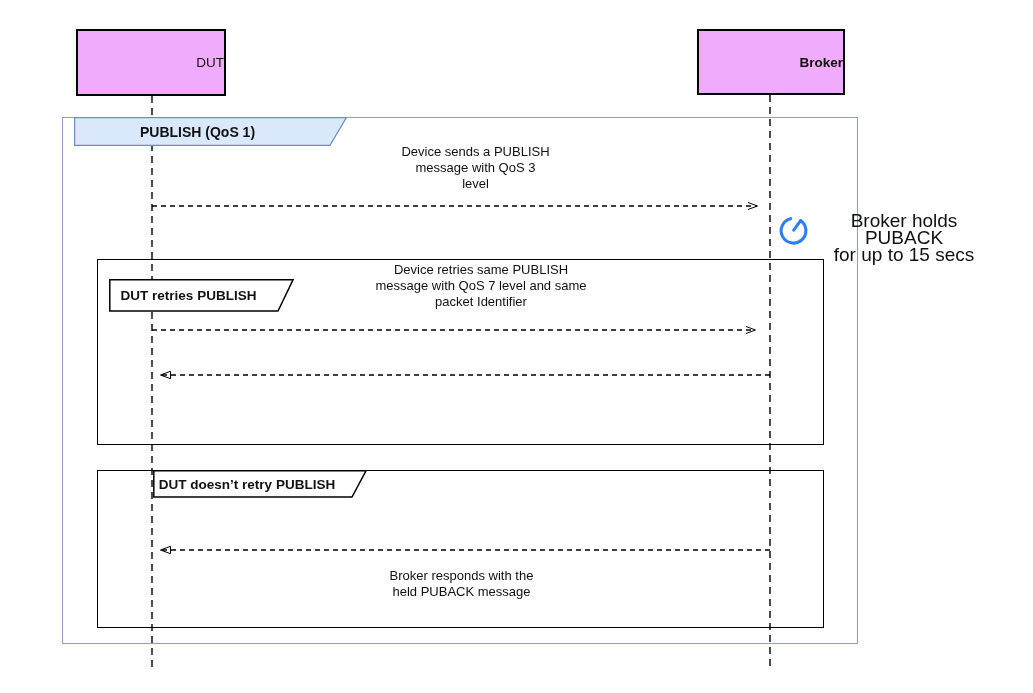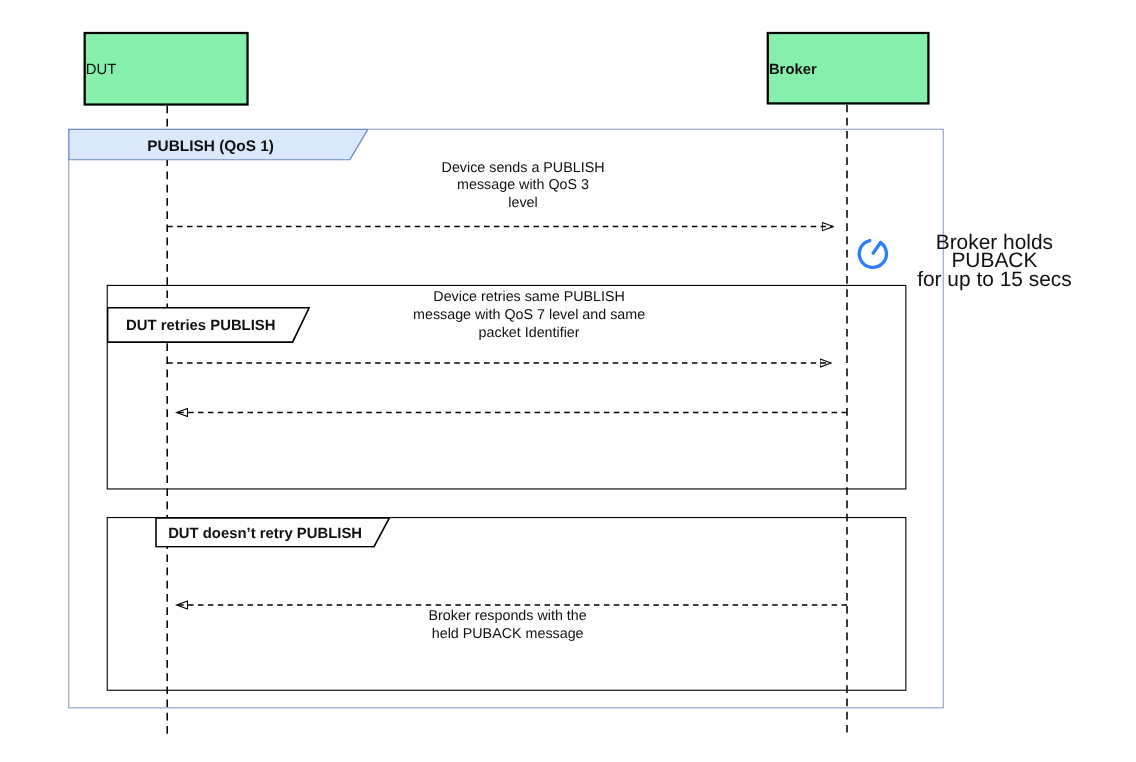--- a/index.html
+++ b/index.html
@@ -9,25 +9,25 @@
     height: 693px;
     background: #ffffff;
     font-family: "Liberation Sans", "DejaVu Sans", sans-serif;
     color: #111111;
     overflow: hidden;
   }
 
   
   .actor-box {
     position: absolute;
-    background: #86efac;
+    background: #f0abfc;
     border: 2px solid #000000;
     display: flex;
     align-items: center;
-    justify-content: flex-start;
+    justify-content: flex-end;
     font-size: 13.5px;
     box-sizing: border-box;
     z-index: 6;
   }
 
   
   .outer-frame {
     position: absolute;
     left: 62px; top: 117px;
     width: 796px; height: 527px;
@@ -40,21 +40,21 @@
   
   .inner-frame {
     position: absolute;
     border: 1.6px solid var(--inner-frame-border, #000000);
     box-sizing: border-box;
     background: transparent;
     z-index: 3;
   }
 
   
-  .pentagon { position: absolute; z-index: 5; }
+  .pentagon { position: absolute; z-index: 5; padding-left: 12px; }
   .pentagon svg { display: block; }
   .pentagon .ptxt {
     position: absolute;
     left: 0; top: 0; right: 14px; bottom: 0;
     display: flex; align-items: center; justify-content: center;
     font-weight: bold;
     font-size: 13.5px;
     white-space: nowrap;
   }
   .outer-pent-shape { fill: var(--frame-label-fill, #dae8fc); stroke: var(--frame-label-border, #6c8ebf); stroke-width: 1.2; }
@@ -137,21 +137,21 @@
   <div class="actor-box" style="left:697px; top:29px; width:148px; height:66px;font-weight:bold;">
     <span>Broker</span>
   </div>
 
   <div class="msg" style="left:348px; top:144px; width:255px;">Device sends a PUBLISH
 message with QoS 3
 level</div>
   <div class="msg" style="left:326px; top:262px; width:310px;">Device retries same PUBLISH
 message with QoS 7 level and same
 packet Identifier</div>
-  <div class="msg" style="left:334px; top:552px; width:255px;text-align:center;">Broker responds with the
+  <div class="msg" style="left:334px; top:568px; width:255px;text-align:center;">Broker responds with the
 held PUBACK message</div>
 
   <svg class="hold-icon" style="left:777px; top:213px;" width="33" height="33" viewBox="0 0 28 28">
     <path d="M20,6.4 A 10.5,10.5 0 1 1 11.6,4.8"></path>
     <path d="M20,6.4 L14.2,14.6"></path>
   </svg>
   <div class="note-text" style="left:816px; top:212px; width:176px;">Broker holds PUBACK
 for up to 15 secs</div>
 
 </div>

